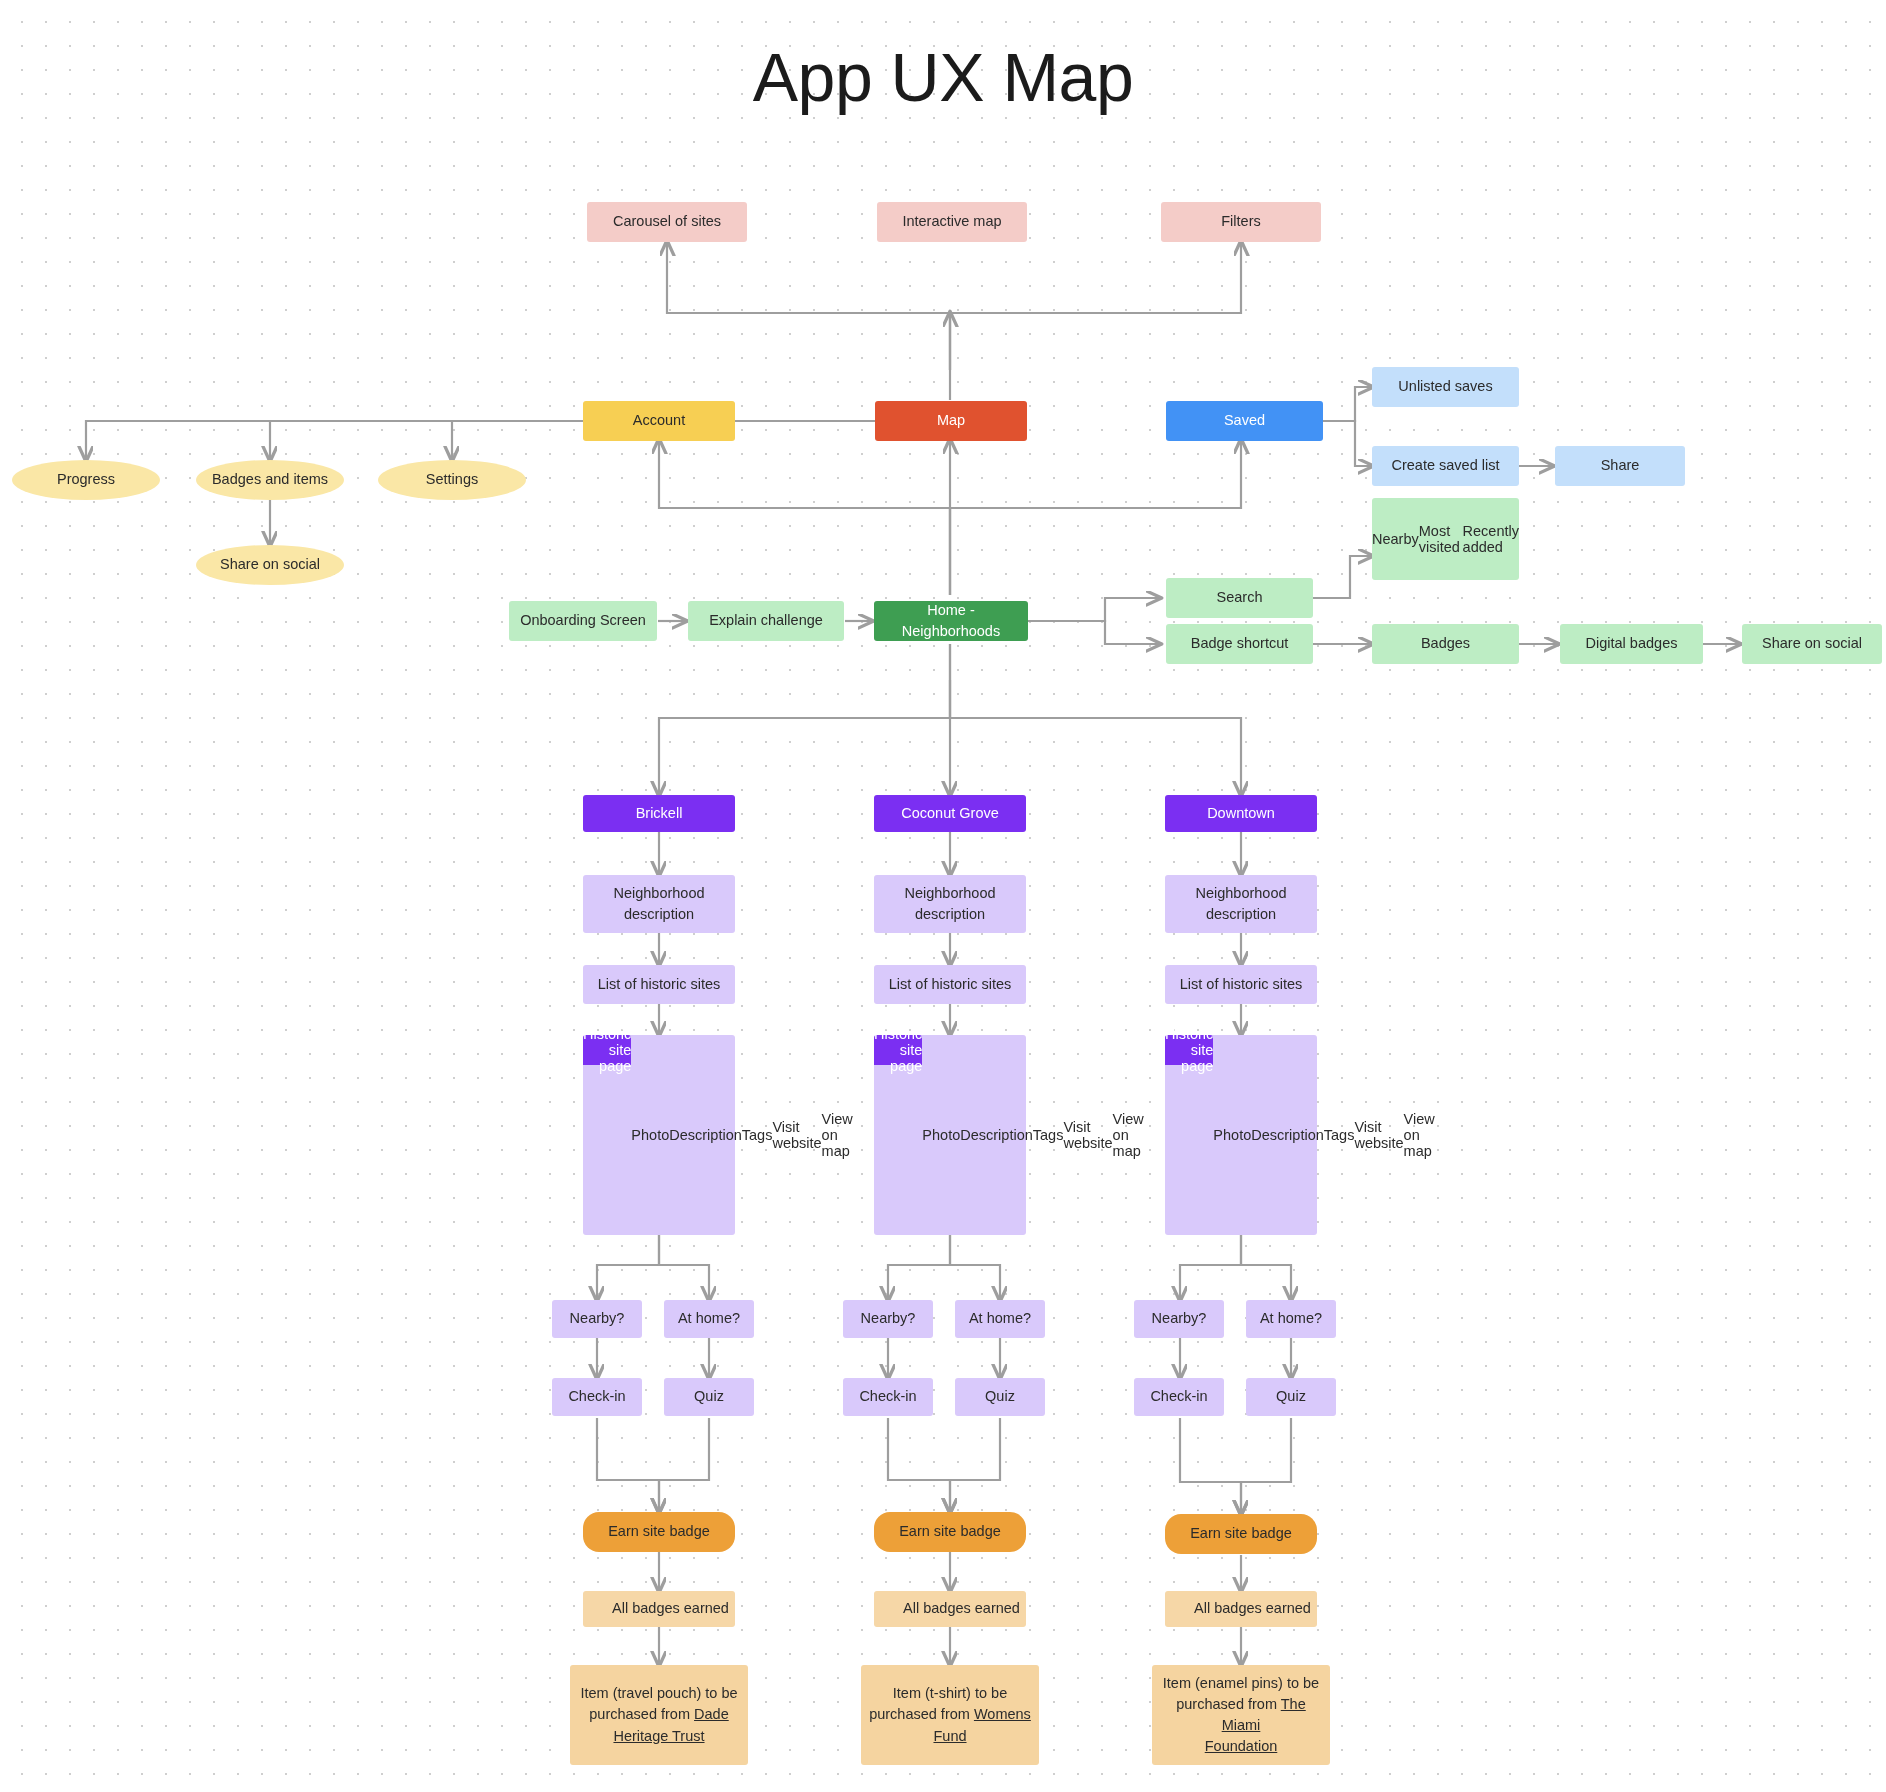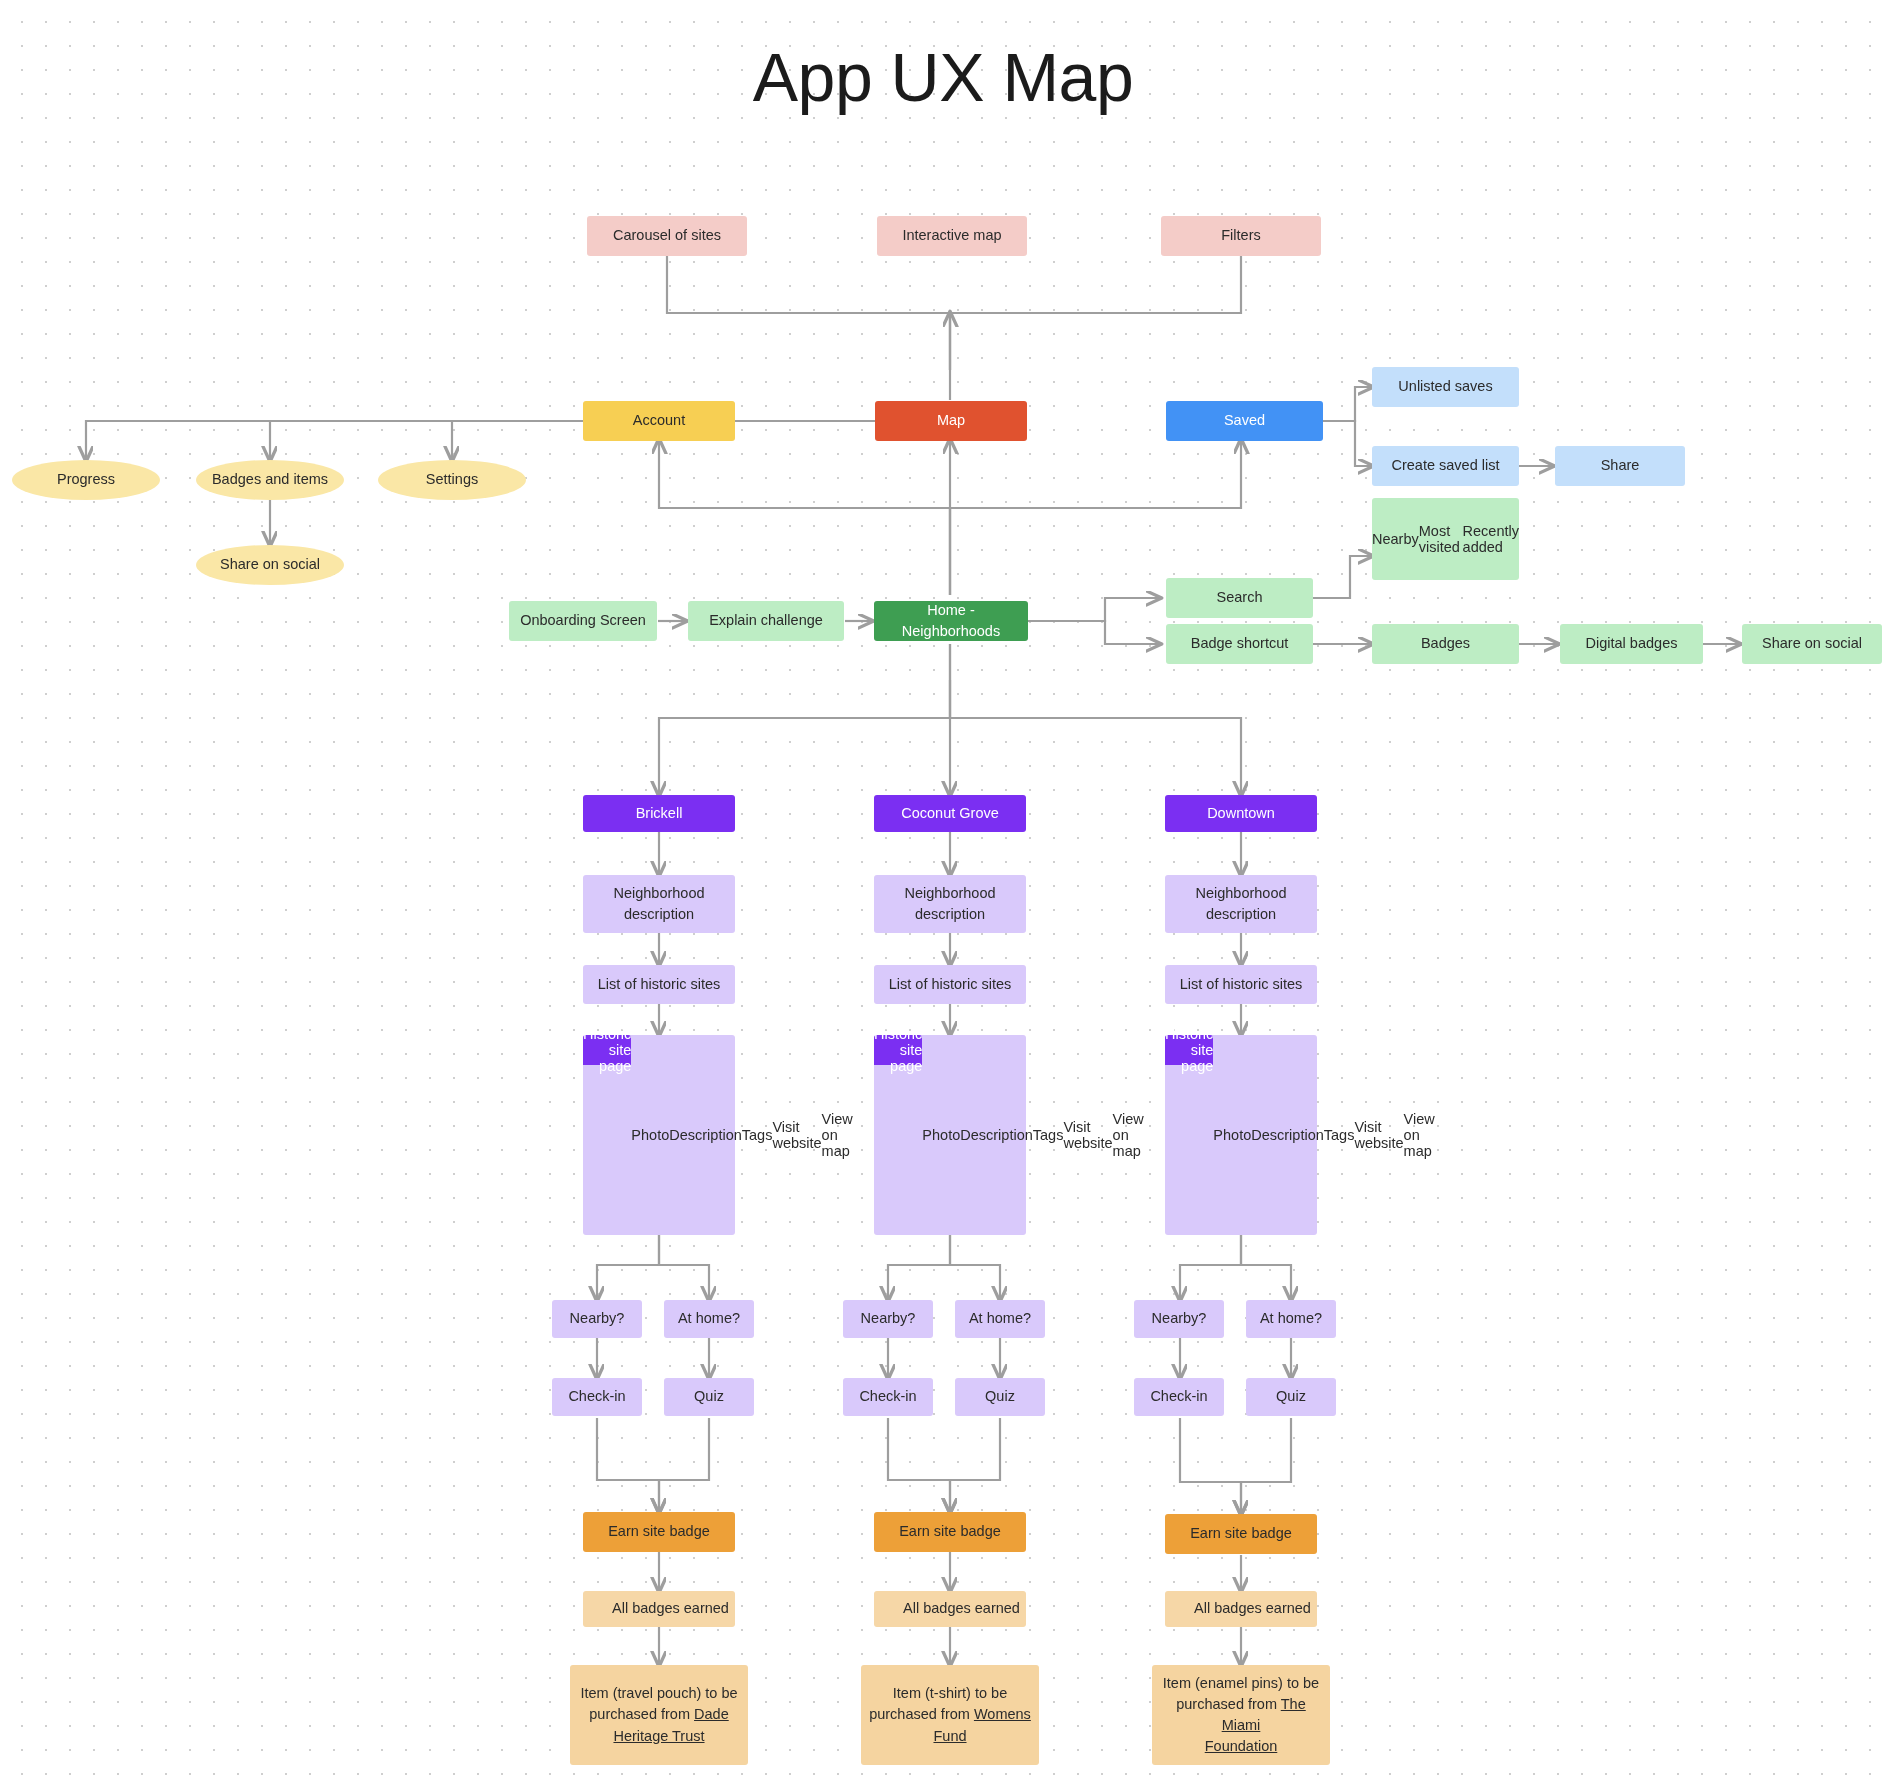--- a/index.html
+++ b/index.html
@@ -33,31 +33,31 @@
   .title {
     position: absolute;
     left: 0; top: 38px; width: 1886px;
     text-align: center;
     font-size: 68px;
     font-weight: 400;
     color: #1b1b1b;
     letter-spacing: -0.5px;
   }
   
-  .c-pink    { background: #F4CCC8; margin-top: 14px; }
+  .c-pink    { background: #F4CCC8; }
   .c-yellow  { background: #F7CF53; }
   .c-red     { background: #E0522F; color: #ffffff; }
   .c-blue    { background: #4292F5; color: #ffffff; }
   .c-bluelt  { background: #C3DFFB; }
   .c-greenlt { background: #BDEDC4; }
   .c-greendk { background: #3E9E52; color: #ffffff; }
   .c-ellipse { background: #FAE7A6; border-radius: 50%; }
   .c-purple  { background: #7B2FF2; color: #ffffff; }
   .c-purplelt{ background: #D9C9FB; }
-  .c-orange  { background: #EDA038; }
+  .c-orange  { background: #EDA038; border-radius: 16px; }
   .c-tan     { background: #F6D7A7; padding-left: 29px; }
   .c-tan2    { background: #F5D4A0; }
 
   .stack {
     position: absolute;
     background: #D9C9FB;
     border-radius: 3px;
     display: flex;
     flex-direction: row;
   }

